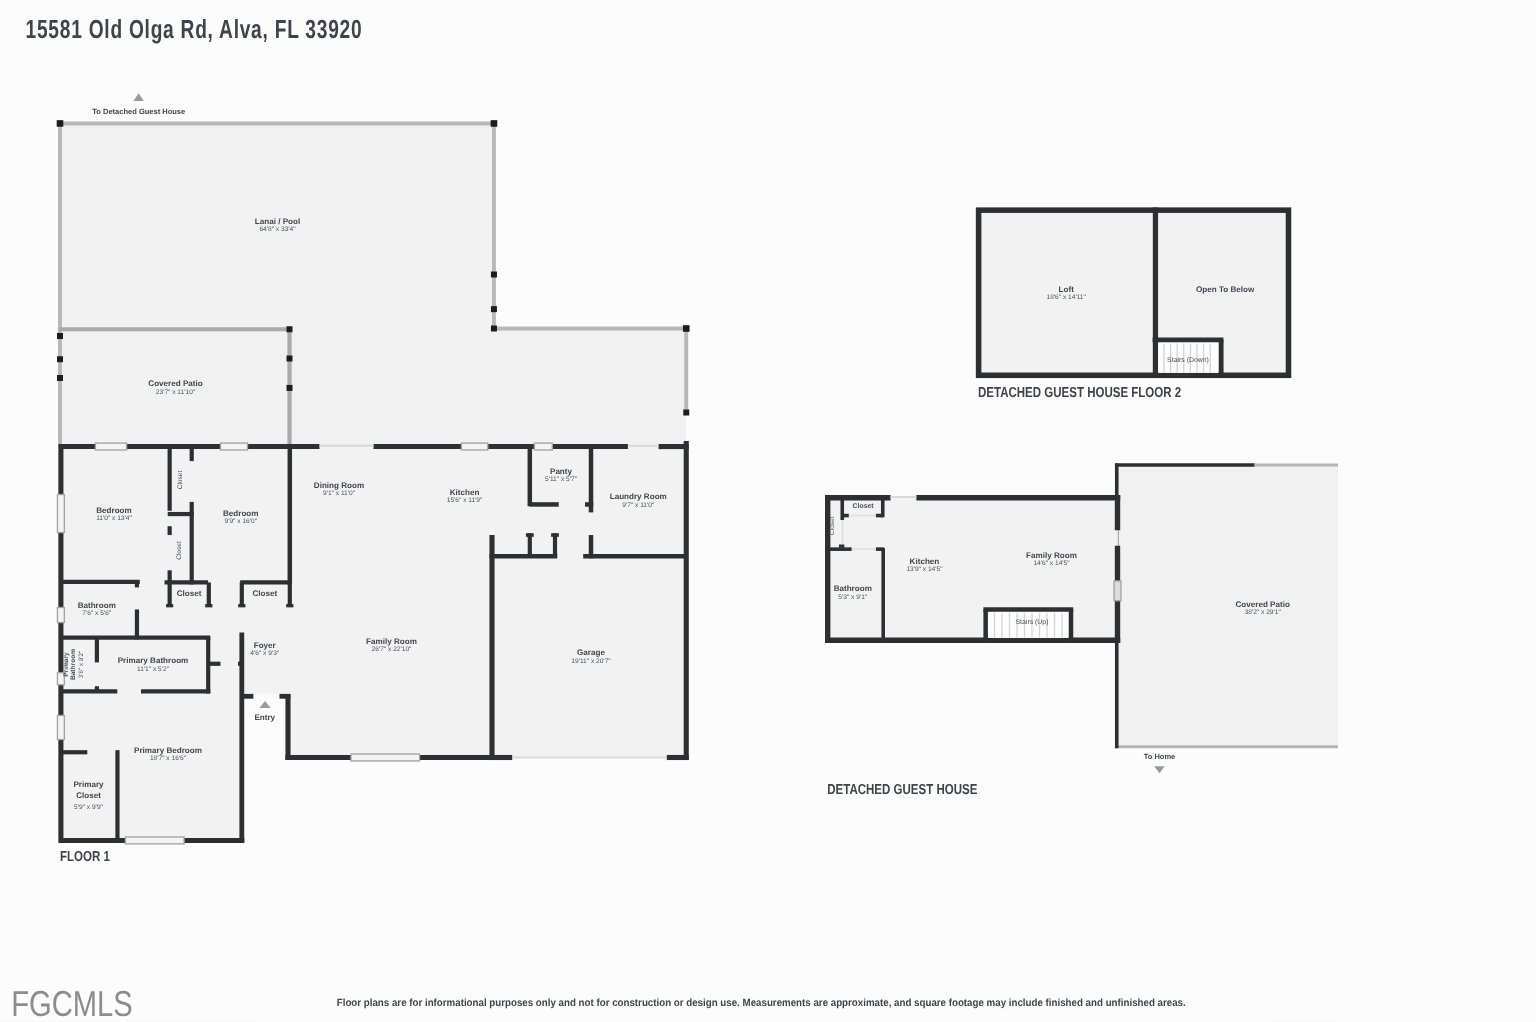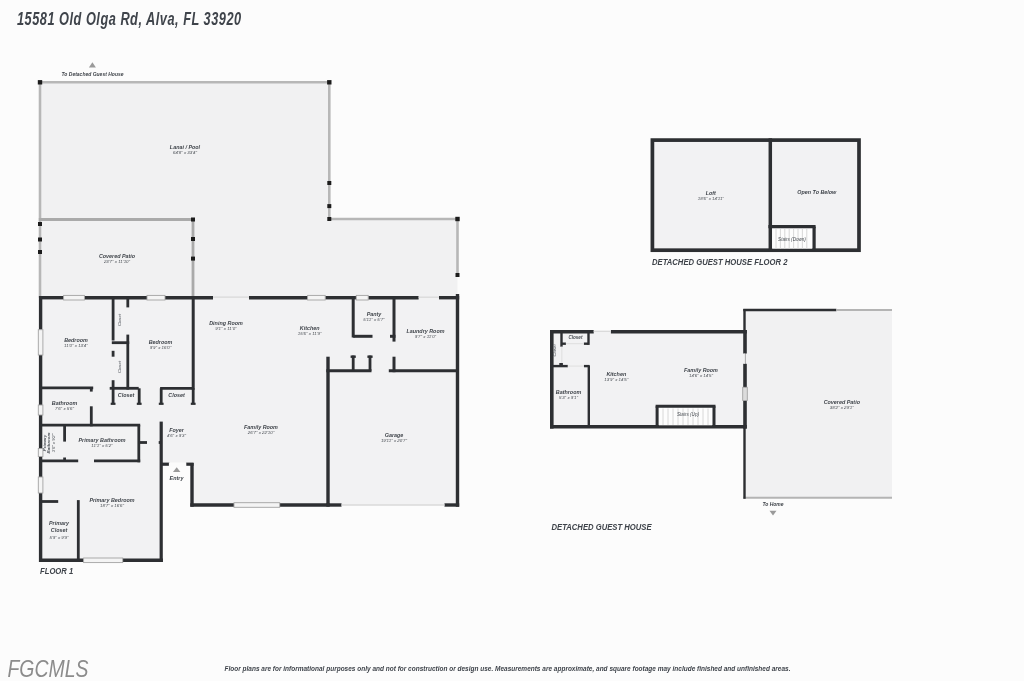--- a/index.html
+++ b/index.html
@@ -1,17 +1,17 @@
 <!DOCTYPE html>
 <html><head>
 <meta charset="utf-8">
 <style>
   html,body{margin:0;padding:0;background:#fcfcfc;}
   #page{position:relative;width:892px;height:681px;background:#e5e5e5;overflow:hidden;
-        font-family:"Liberation Sans",sans-serif;font-style:italic;}
+        font-family:"Liberation Sans",sans-serif;}
   svg{position:absolute;left:0;top:0;}
   text{font-family:"Liberation Sans",sans-serif;fill:#40454b;}
   .rn{font-size:5.4px;font-weight:700;}
   .dm{font-size:4.4px;font-weight:400;fill:#4a4f55;}
   .ttl{font-size:9.6px;font-weight:700;fill:#3e434a;}
 </style>
 </head>
 <body>
 <div id="page">
 <svg width="1024" height="681" viewBox="0 0 1024 681">

